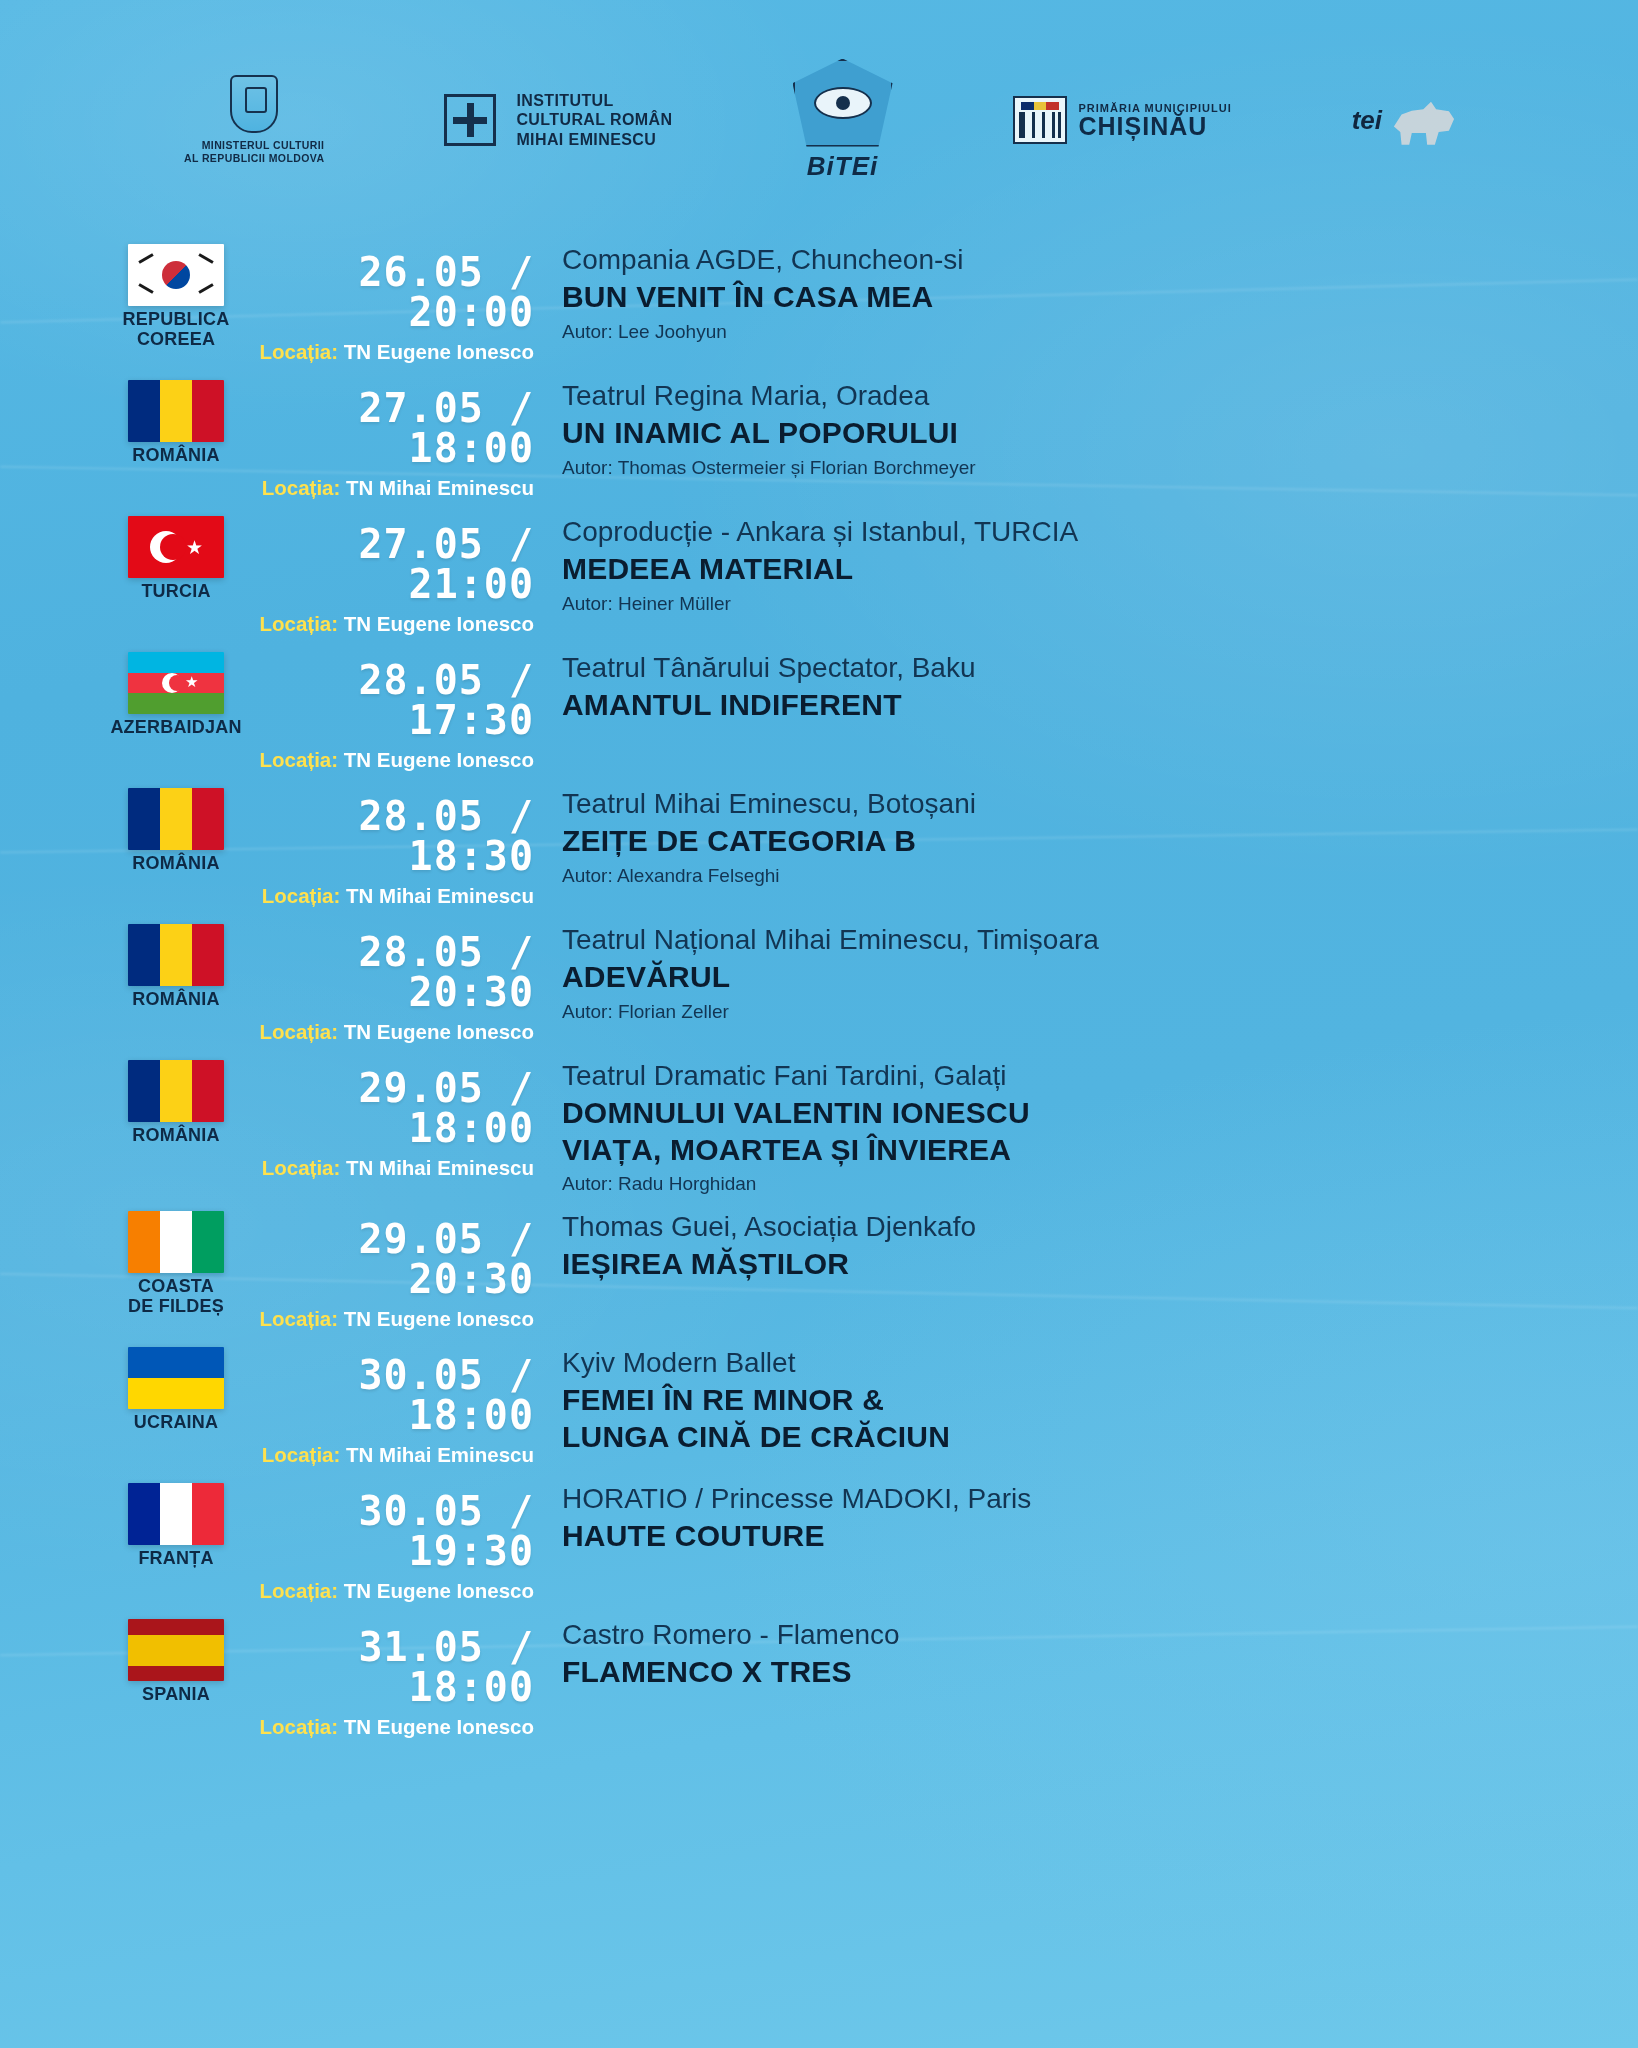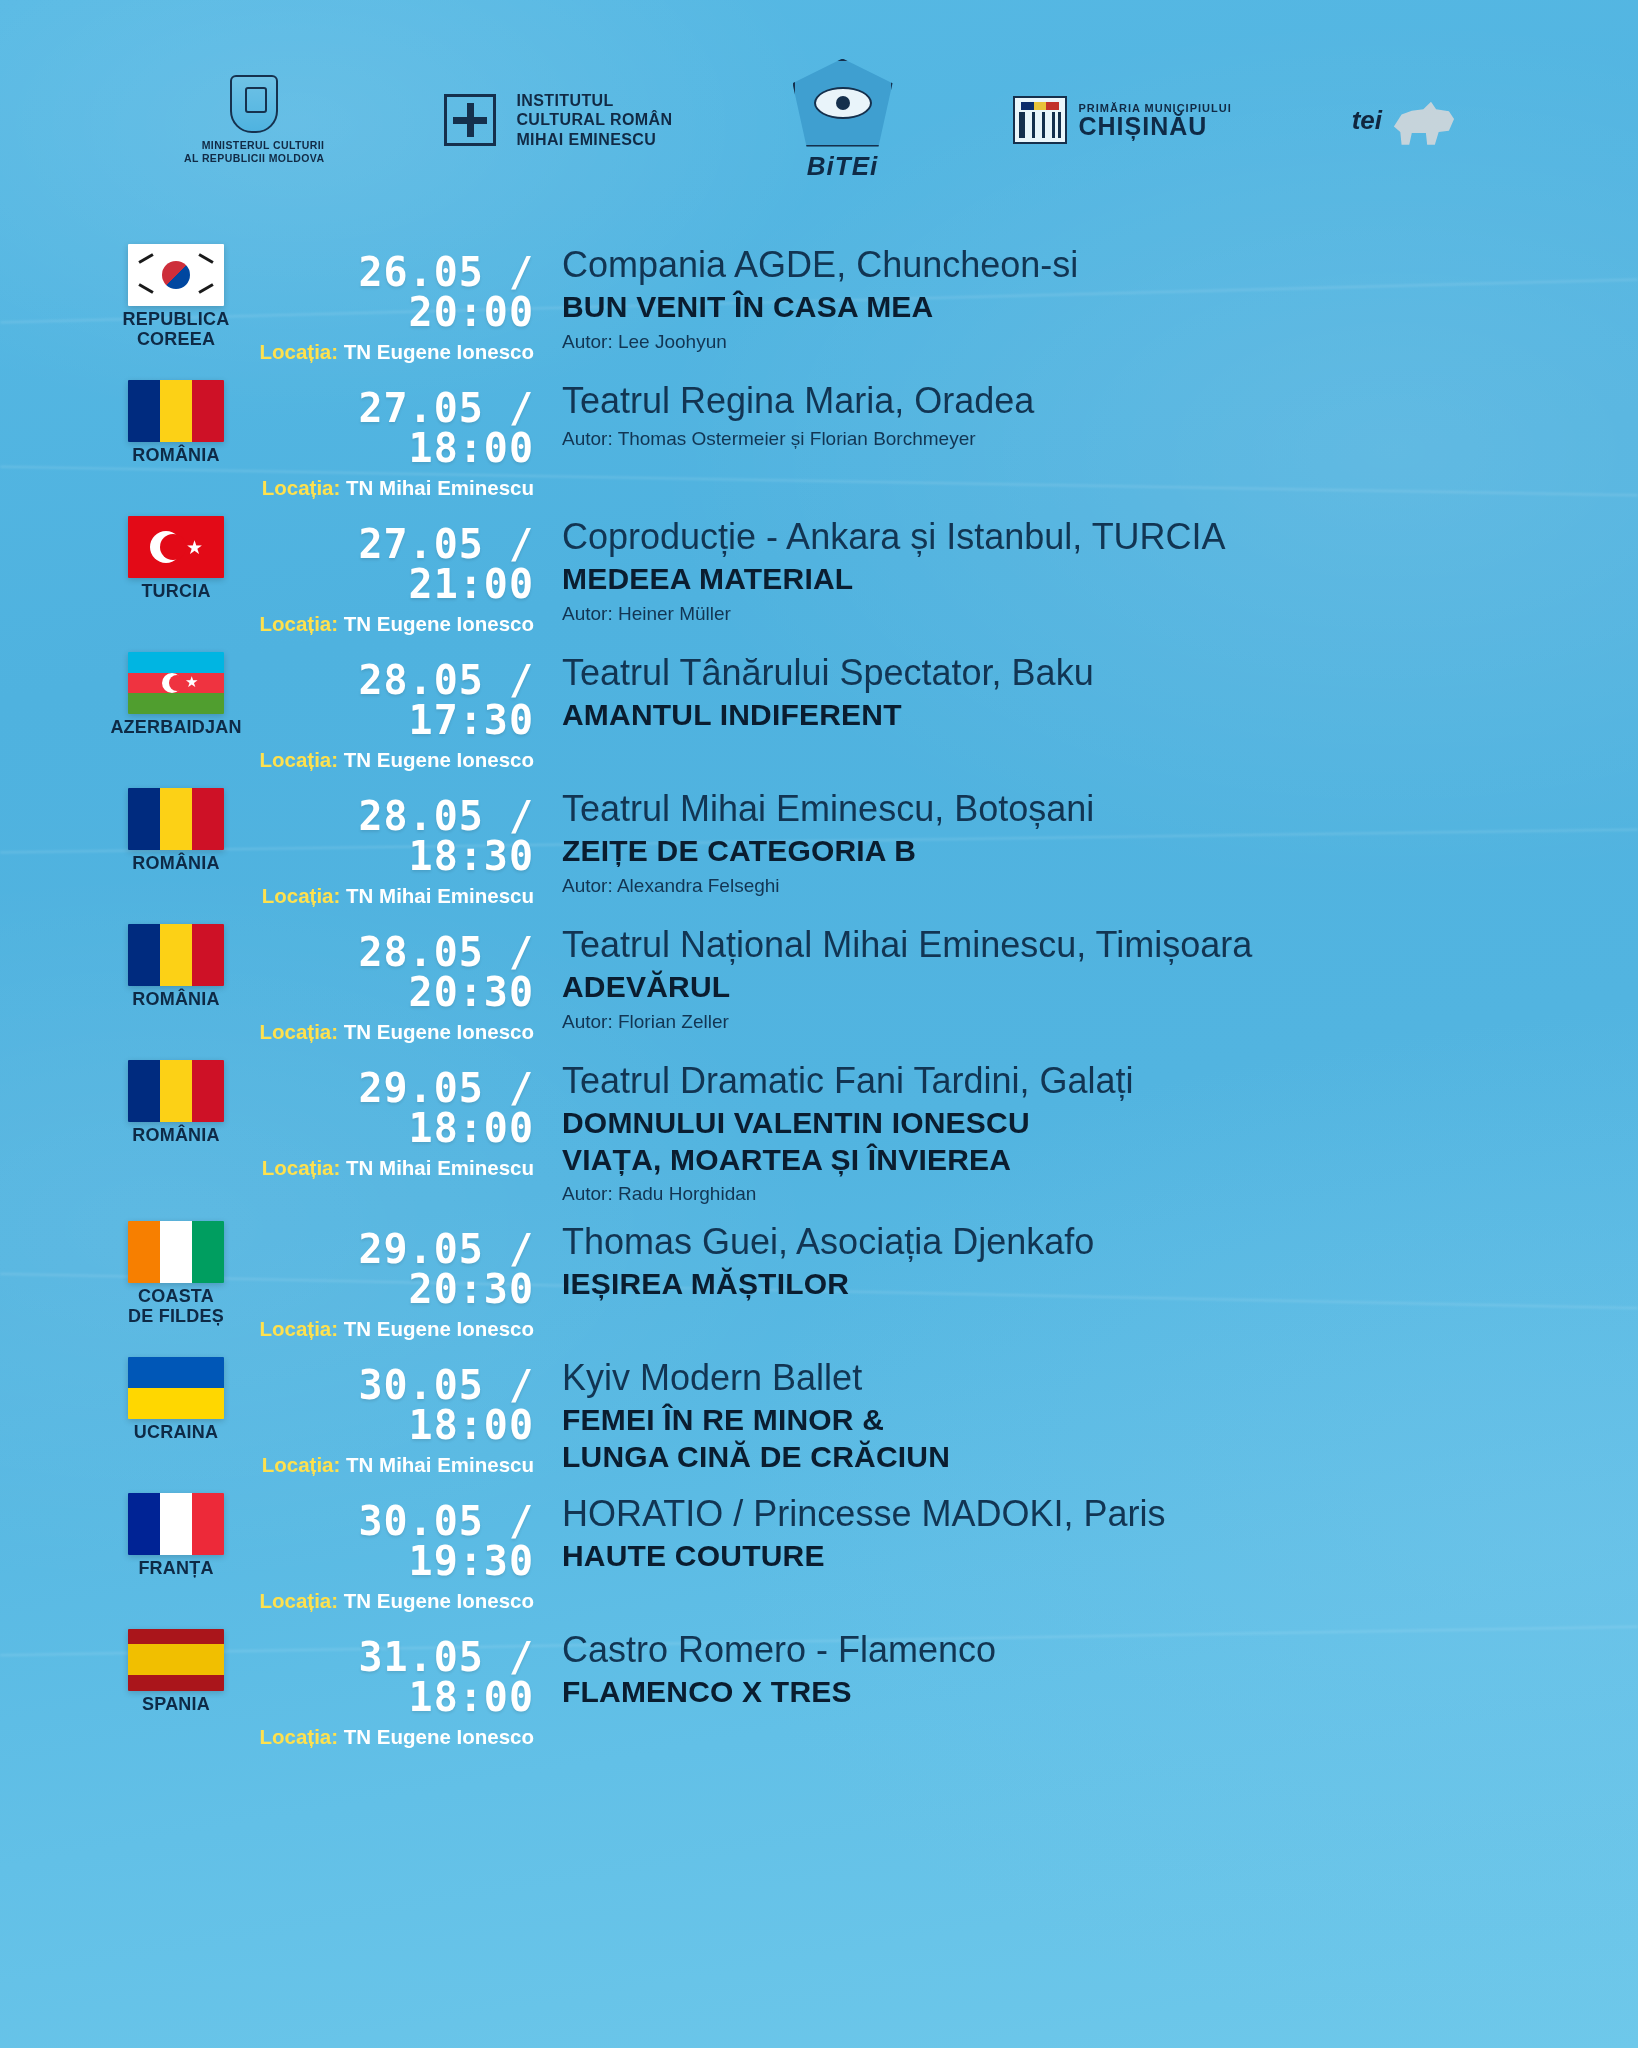--- a/index.html
+++ b/index.html
@@ -236,21 +236,21 @@
   .loc .lbl {
     color: #ffe14d;
     font-weight: 800;
   }
   .infocol {
     flex: 1;
     padding-top: 4px;
     padding-left: 10px;
   }
   .company {
-    font-size: 36px;
+    font-size: 28px;
     color: #123553;
     line-height: 1.25;
     font-weight: 400;
   }
   .title {
     font-size: 30px;
     font-weight: 800;
     color: #0a1d30;
     line-height: 1.22;
     letter-spacing: 0.2px;
@@ -395,20 +395,23 @@
           <div class="country">
             <div>ROMÂNIA</div>
           </div>
         </div>
         <div class="datecol">
           <div class="date">27.05 / 18:00</div>
           <div class="loc"><span class="lbl">Locația:</span> <span>TN Mihai Eminescu</span></div>
         </div>
         <div class="infocol">
           <div class="company">Teatrul Regina Maria, Oradea</div>
+          <div class="title">
+            <div>UN INAMIC AL POPORULUI</div>
+          </div>
           <div class="author">Autor: Thomas Ostermeier și Florian Borchmeyer</div>
         </div>
       </div>
       <div class="row">
         <div class="flagcol">
           <div class="flag f-tr">
             <div class="moon"></div>
             <div class="moon2"></div>
             <div class="star">★</div>
           </div>

